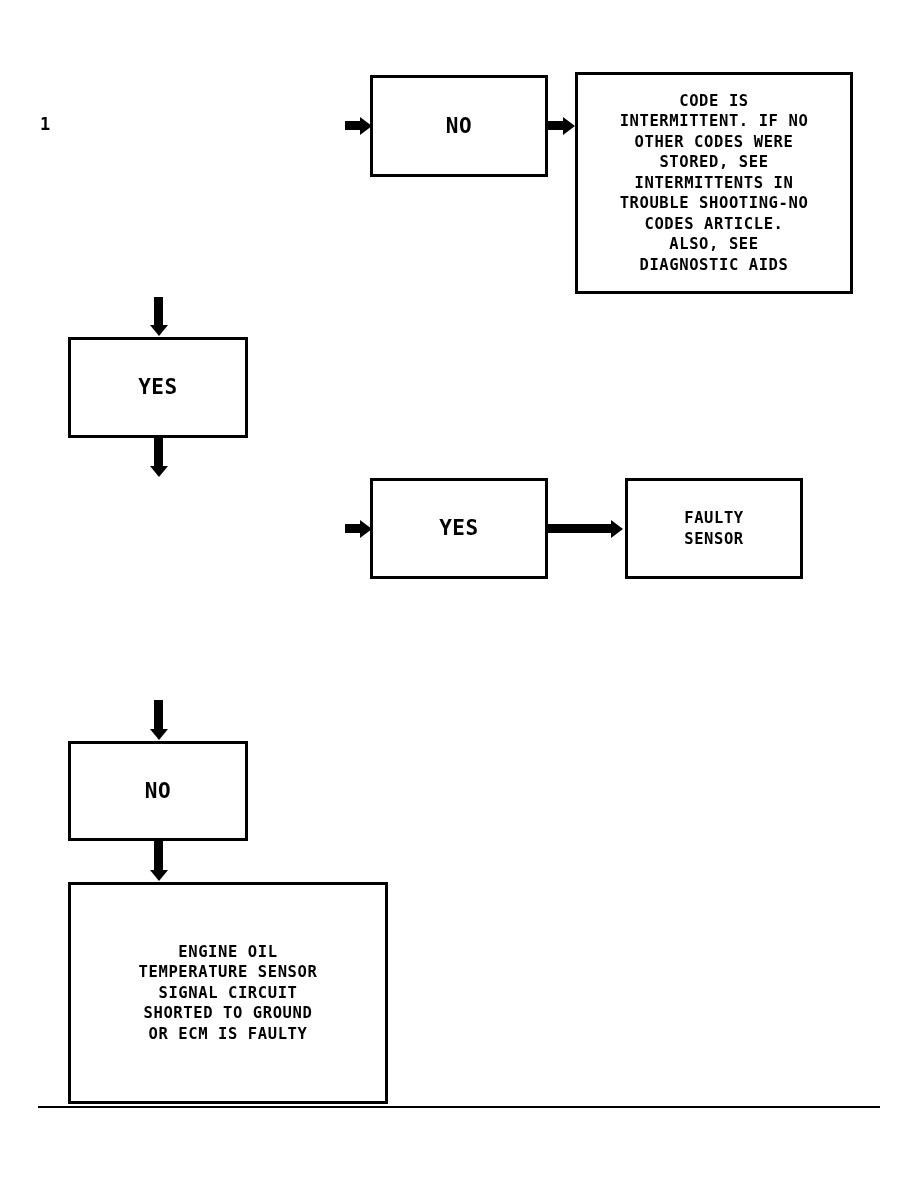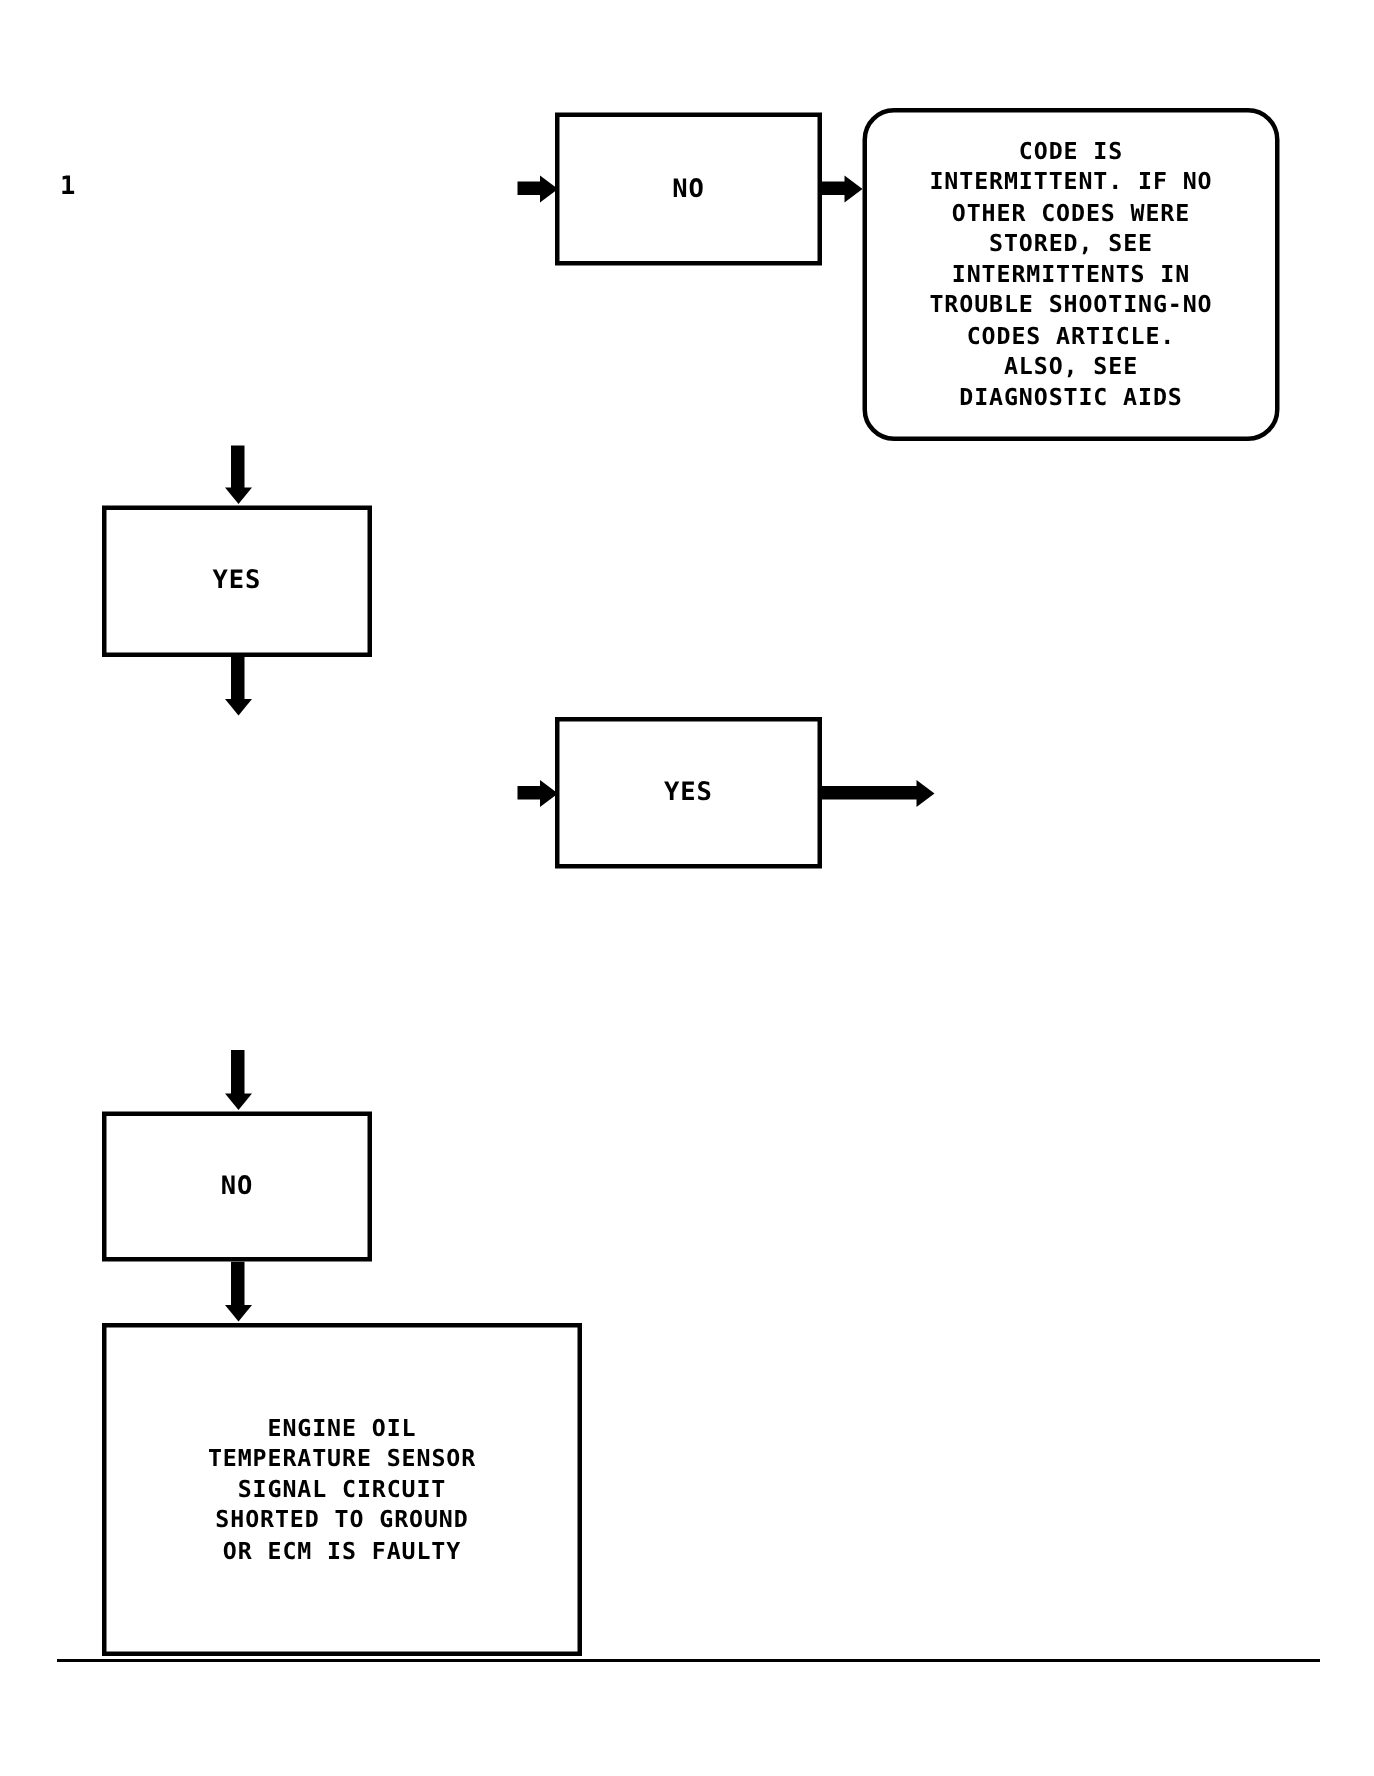--- a/index.html
+++ b/index.html
@@ -35,21 +35,21 @@
     color: #000000;
     font-family: "DejaVu Sans Mono", monospace;
     font-weight: bold;
     font-size: 15.5px;
     line-height: 20.5px;
     letter-spacing: 0.6px;
     white-space: pre-line;
     user-select: none;
   }
   .box.small .txt {
-    font-size: 17px;
+    font-size: 21px;
     line-height: 20.5px;
   }
   
   .arrow-h {
     position: absolute;
     height: 9px;
     background: #000000;
     z-index: 2;
   }
   .arrow-h .head {
@@ -107,21 +107,21 @@
   </div>
 
   <div class="box small" style="left:370px; top:75px; width:178px; height:102px;">
     <div class="txt">NO</div>
   </div>
 
   <div class="arrow-h" style="left:548px; top:121px; width:16px;">
     <span class="head"></span>
   </div>
 
-  <div class="box" style="left:575px; top:72px; width:278px; height:222px;border-radius:21px;">
+  <div class="box" style="left:575px; top:72px; width:278px; height:222px;">
     <div class="txt">CODE IS
 INTERMITTENT. IF NO
 OTHER CODES WERE
 STORED, SEE
 INTERMITTENTS IN
 TROUBLE SHOOTING-NO
 CODES ARTICLE.
 ALSO, SEE
 DIAGNOSTIC AIDS</div>
   </div>
@@ -144,20 +144,24 @@
   </div>
 
   <div class="box small" style="left:370px; top:478px; width:178px; height:101px;">
     <div class="txt">YES</div>
   </div>
 
   <div class="arrow-h" style="left:548px; top:524px; width:64px;">
     <span class="head"></span>
   </div>
 
+  <div class="box" style="left:625px; top:478px; width:178px; height:101px;">
+    <div class="txt">FAULTY
+SENSOR</div>
+  </div>
 
   <div class="arrow-v" style="left:154px; top:700px; height:30px;">
     <span class="head"></span>
   </div>
 
   <div class="box small" style="left:68px; top:741px; width:180px; height:100px;">
     <div class="txt">NO</div>
   </div>
 
   <div class="arrow-v" style="left:154px; top:841px; height:30px;">

